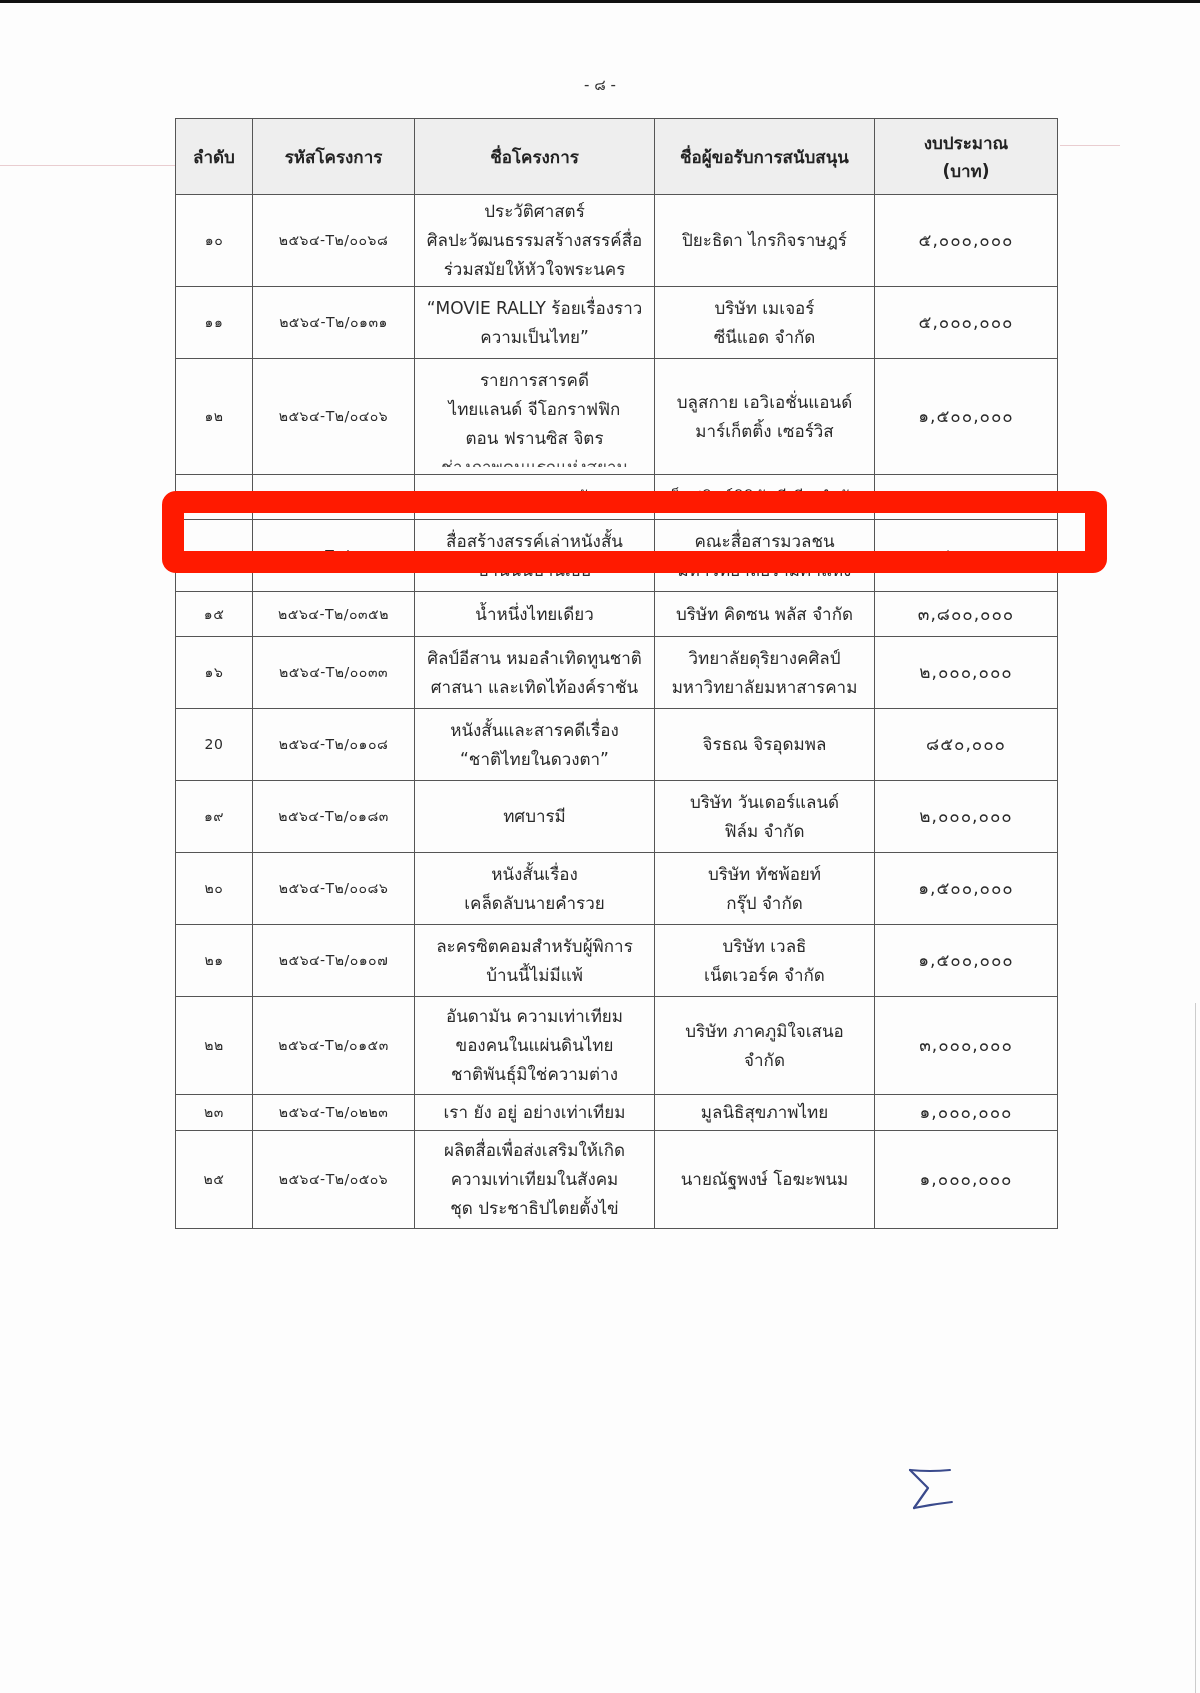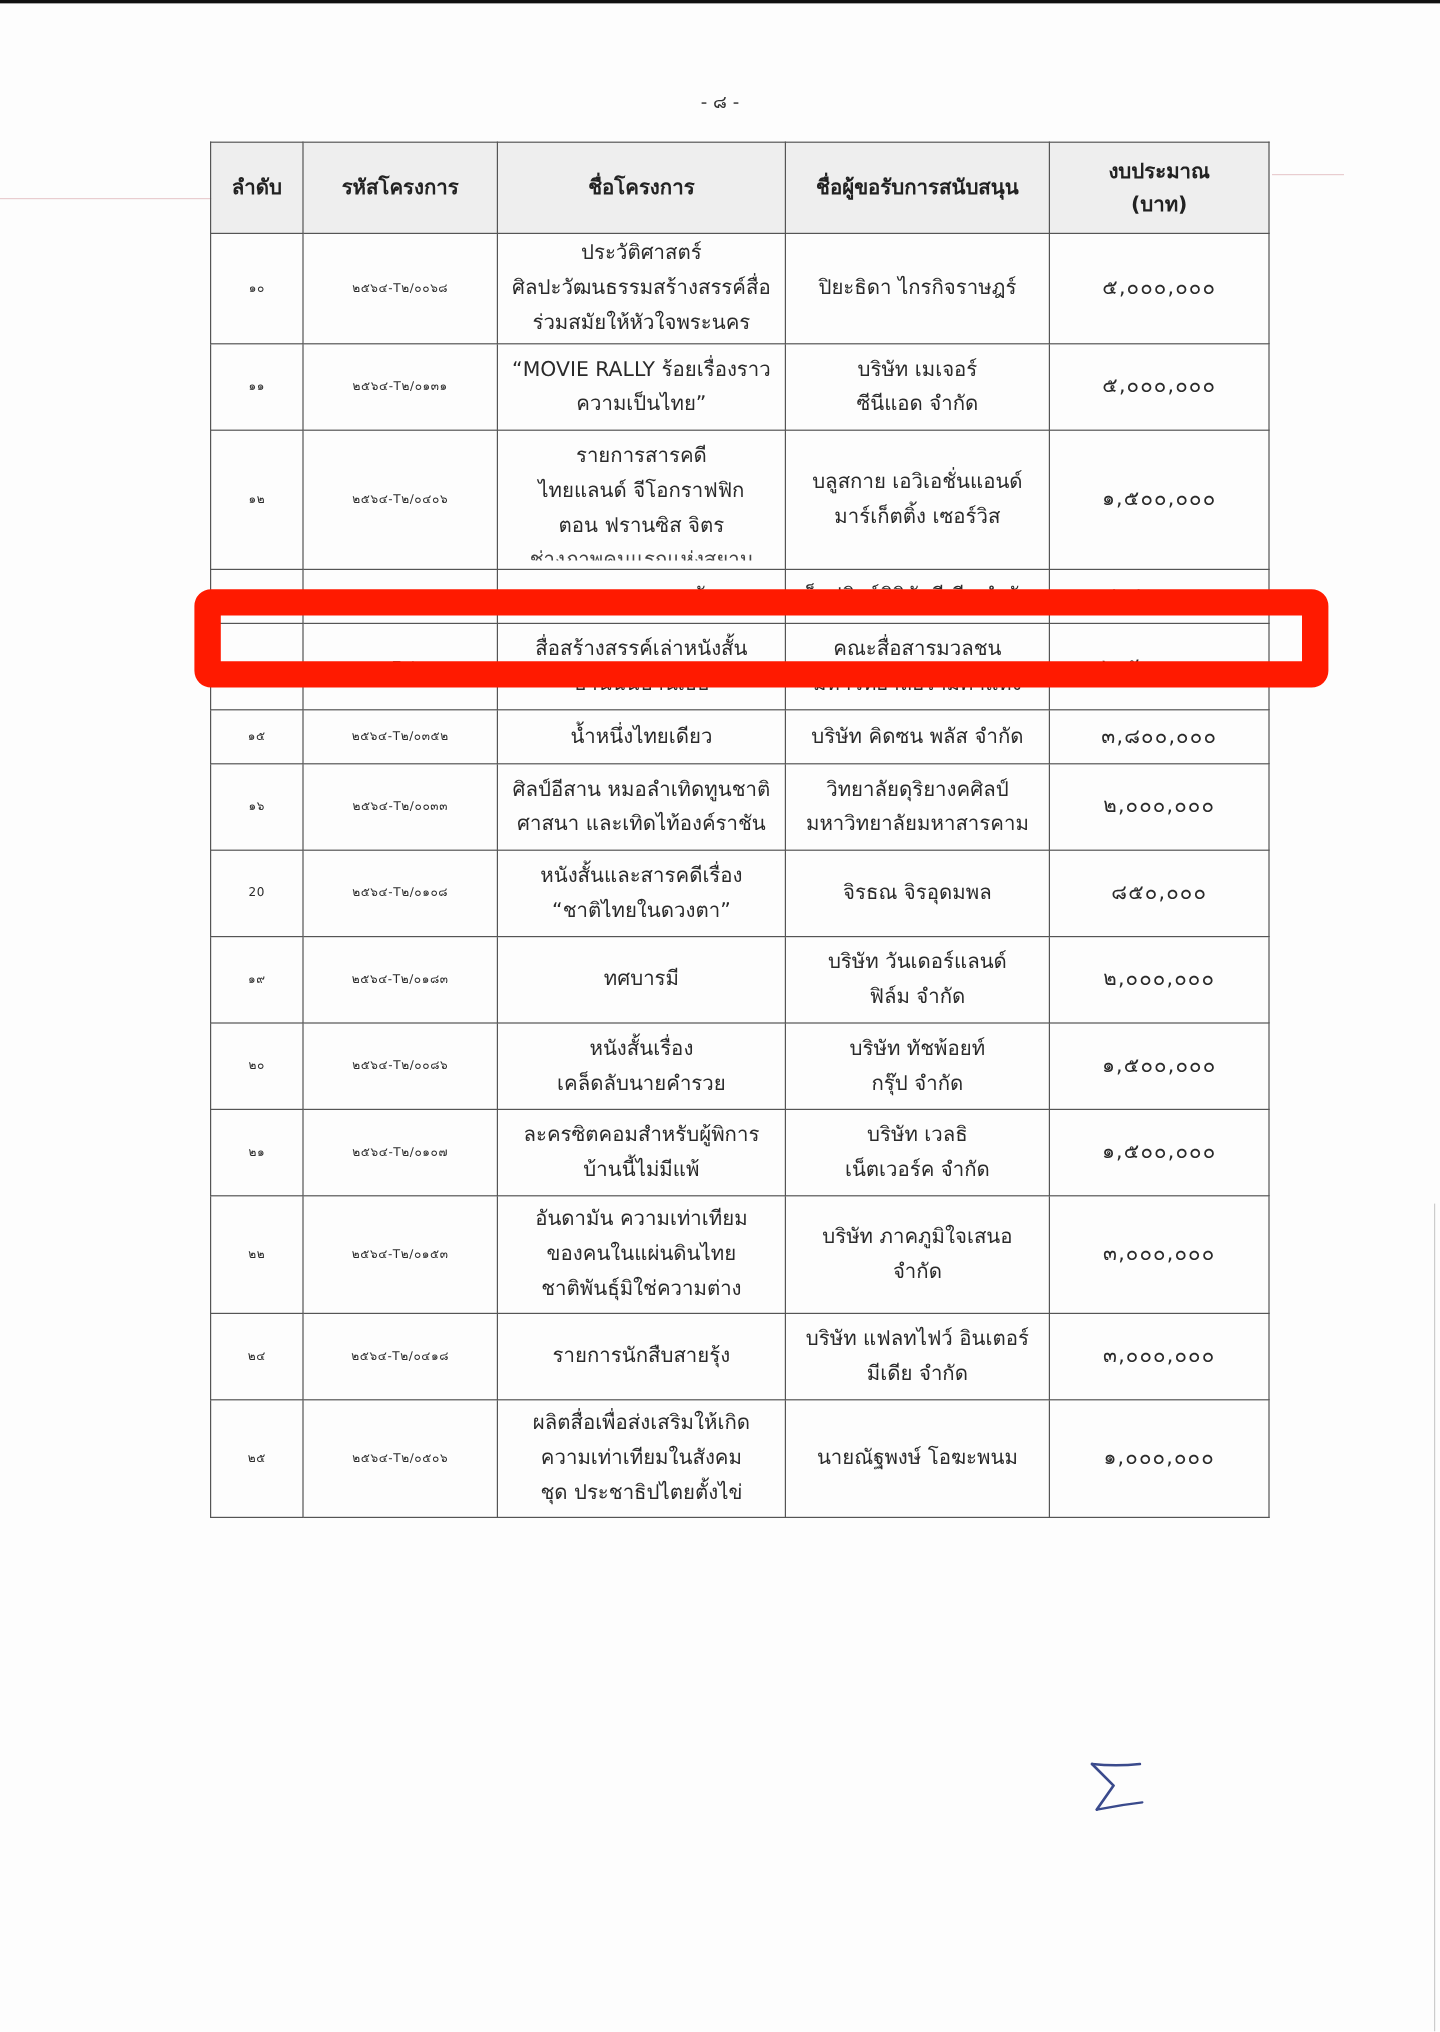--- a/index.html
+++ b/index.html
@@ -71,21 +71,21 @@
     }
     .doc-table th {
       background: #eeeeee;
       font-weight: bold;
       font-size: 17px;
       height: 71px;
       line-height: 28px;
       color: #222;
     }
     .doc-table td.num {
-      font-size: 10px;
+      font-size: 14px;
       letter-spacing: 0.5px;
     }
     .doc-table td.budget {
       font-size: 17px;
       letter-spacing: 1px;
     }
     .cut-text {
       display: block;
       height: 14px;
       overflow: hidden;
@@ -297,31 +297,30 @@
             <div>อันดามัน ความเท่าเทียม</div>
             <div>ของคนในแผ่นดินไทย</div>
             <div>ชาติพันธุ์มิใช่ความต่าง</div>
           </td>
           <td>
             <div>บริษัท ภาคภูมิใจเสนอ</div>
             <div>จำกัด</div>
           </td>
           <td class="budget"><span>๓,๐๐๐,๐๐๐</span></td>
         </tr>
-        <tr style="height: 72px;">
-          <td class="num"><span>๒๔</span></td>
-          <td class="num"><span>๒๕๖๔-T๒/๐๔๑๘</span></td>
-          <td>
-            <div>รายการนักสืบสายรุ้ง</div>
-          </td>
-          <td>
-            <div>บริษัท แฟลทไฟว์ อินเตอร์</div>
-            <div>มีเดีย จำกัด</div>
-          </td>
-          <td class="budget"><span>๓,๐๐๐,๐๐๐</span></td>
+        <tr style="height: 36px;">
+          <td class="num"><span>๒๓</span></td>
+          <td class="num"><span>๒๕๖๔-T๒/๐๒๒๓</span></td>
+          <td>
+            <div>เรา ยัง อยู่ อย่างเท่าเทียม</div>
+          </td>
+          <td>
+            <div>มูลนิธิสุขภาพไทย</div>
+          </td>
+          <td class="budget"><span>๑,๐๐๐,๐๐๐</span></td>
         </tr>
         <tr style="height: 98px;">
           <td class="num"><span>๒๕</span></td>
           <td class="num"><span>๒๕๖๔-T๒/๐๕๐๖</span></td>
           <td>
             <div>ผลิตสื่อเพื่อส่งเสริมให้เกิด</div>
             <div>ความเท่าเทียมในสังคม</div>
             <div>ชุด ประชาธิปไตยตั้งไข่</div>
           </td>
           <td>

